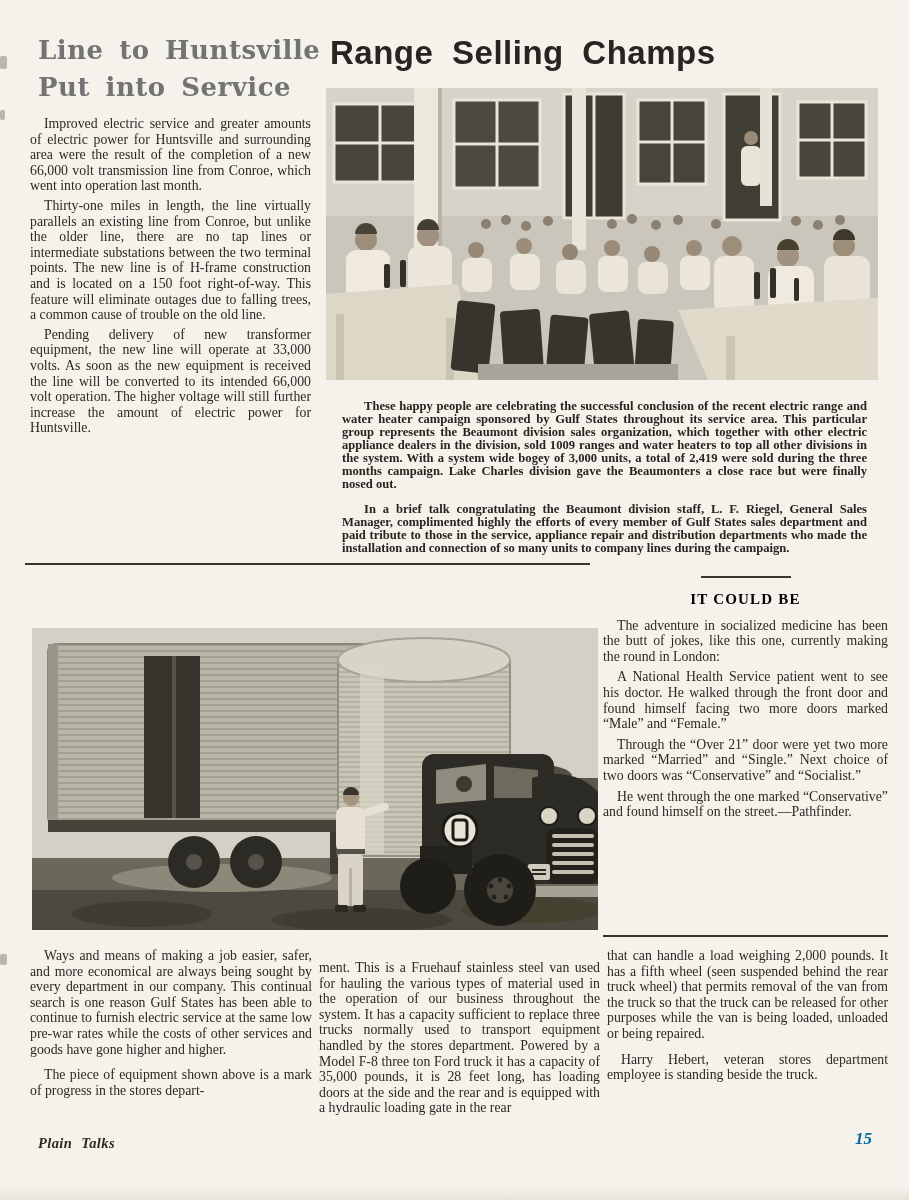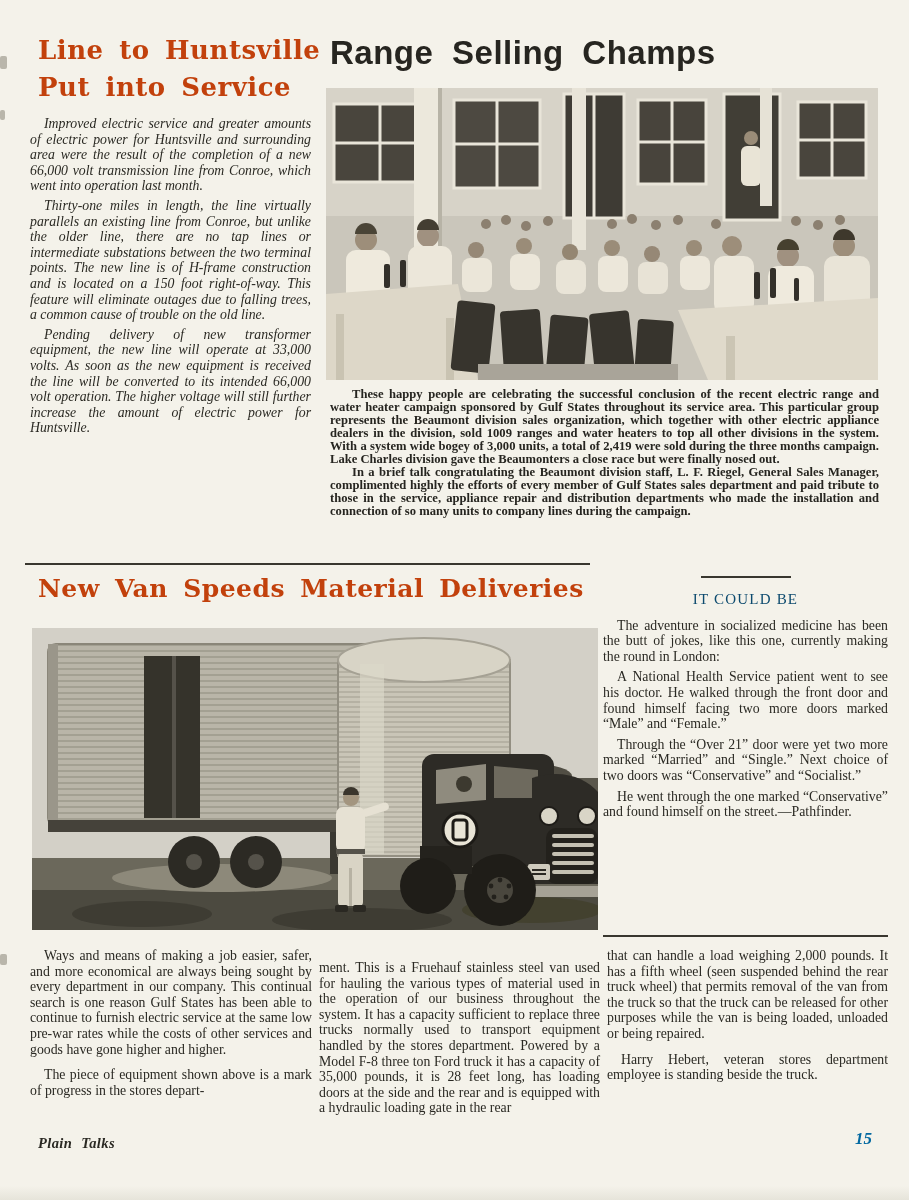--- a/index.html
+++ b/index.html
@@ -5,52 +5,52 @@
   html,body { margin:0; padding:0; background:#dddbd4; }
   .page {
     position:relative; width:909px; height:1200px; margin:0 auto;
     background:#f4f2ea; overflow:hidden;
     font-family:"Liberation Serif", serif; color:#26251f;
   }
   .abs { position:absolute; }
 
   
   .slab-head {
-    font-family:"DejaVu Serif", serif; font-weight:bold; color:#c2410c;
+    font-family:"DejaVu Serif", serif; font-weight:bold; color:#737373;
     letter-spacing:0.5px; word-spacing:6px;
   }
   .headline-huntsville { left:38px; top:32px; font-size:26px; line-height:37px; }
   .headline-range {
     left:330px; top:34px; font-family:"Liberation Sans", sans-serif;
     font-weight:600; font-size:33px; letter-spacing:0.5px; word-spacing:9px; color:#262520;
   }
   .headline-van { left:38px; top:574px; font-size:25px; line-height:30px; }
 
   
   .body-col { text-align:justify; font-size:13.8px; line-height:15.6px; color:#2a2923; }
   .body-col p { margin:0 0 4px 0; text-indent:14px; }
-  .col-huntsville { left:30px; top:116px; width:281px;font-style:italic; }
+  .col-huntsville { left:30px; top:116px; width:281px; }
   .bottom-col p { margin-bottom:10px; }
   .col-b1 { left:30px;  top:948px; width:282px; }
   .col-b2 { left:319px; top:948px; width:281px;margin-top:12px; }
   .col-b3 { left:607px; top:948px; width:281px; }
 
   
   .caption {
     left:330px; top:388px; width:549px; text-align:justify;
     font-weight:bold; font-size:12.6px; line-height:13px; color:#262520;
   }
-  .caption p { margin:0; text-indent:22px; }
+  .caption p { margin:12px; text-indent:22px; }
 
   
   .joke-col { left:603px; top:576px; width:285px; }
   .joke-rule-top { width:90px; height:2px; background:#39372f; margin:0 auto 14px auto; }
   .joke-title {
-    text-align:center; font-weight:normal; font-size:15px; letter-spacing:1.2px;
-    margin:0 0 10px 0; color:#0c4a6e;
+    text-align:center; font-weight:bold; font-size:15px; letter-spacing:1.2px;
+    margin:0 0 10px 0; color:#000000;
   }
   .joke-col .jp { margin:0 0 5px 0; text-indent:14px; text-align:justify;
                   font-size:13.8px; line-height:15.6px; }
 
   .rule { background:#39372f; }
   .rule-main   { left:25px;  top:563px; width:565px; height:2px; }
   .rule-jokend { left:603px; top:935px; width:285px; height:2px; }
 
   
   .photo { box-shadow:0 0 0 1px #9a968b inset; background:#c8c4ba; }
@@ -193,21 +193,20 @@
     </svg>
   </div>
 
   <div class="abs caption">
     <p>These happy people are celebrating the successful conclusion of the recent electric range and water heater campaign sponsored by Gulf States throughout its service area.  This particular group represents the Beaumont division sales organization, which together with other electric appliance dealers in the division, sold 1009 ranges and water heaters to top all other divisions in the system.  With a system wide bogey of 3,000 units, a total of 2,419 were sold during the three months campaign.  Lake Charles division gave the Beaumonters a close race but were finally nosed out.</p>
     <p>In a brief talk congratulating the Beaumont division staff, L. F. Riegel, General Sales Manager, complimented highly the efforts of every member of Gulf States sales department and paid tribute to those in the service, appliance repair and distribution departments who made the installation and connection of so many units to company lines during the campaign.</p>
   </div>
 
   <div class="abs rule rule-main"></div>
 
-  <div class="abs slab-head headline-van">New Van Speeds Material Deliveries</div>
 
   <div class="abs photo photo-van">
     <svg width="566" height="302" viewBox="0 0 566 302" xmlns="http://www.w3.org/2000/svg">
       <defs>
         <pattern id="corr" width="8" height="6" patternUnits="userSpaceOnUse">
           <rect width="8" height="6" fill="#b9b5a8"></rect>
           <rect y="4" width="8" height="2" fill="#a3a092"></rect>
         </pattern>
         <pattern id="corr2" width="8" height="5" patternUnits="userSpaceOnUse">
           <rect width="8" height="5" fill="#c9c5b7"></rect>

